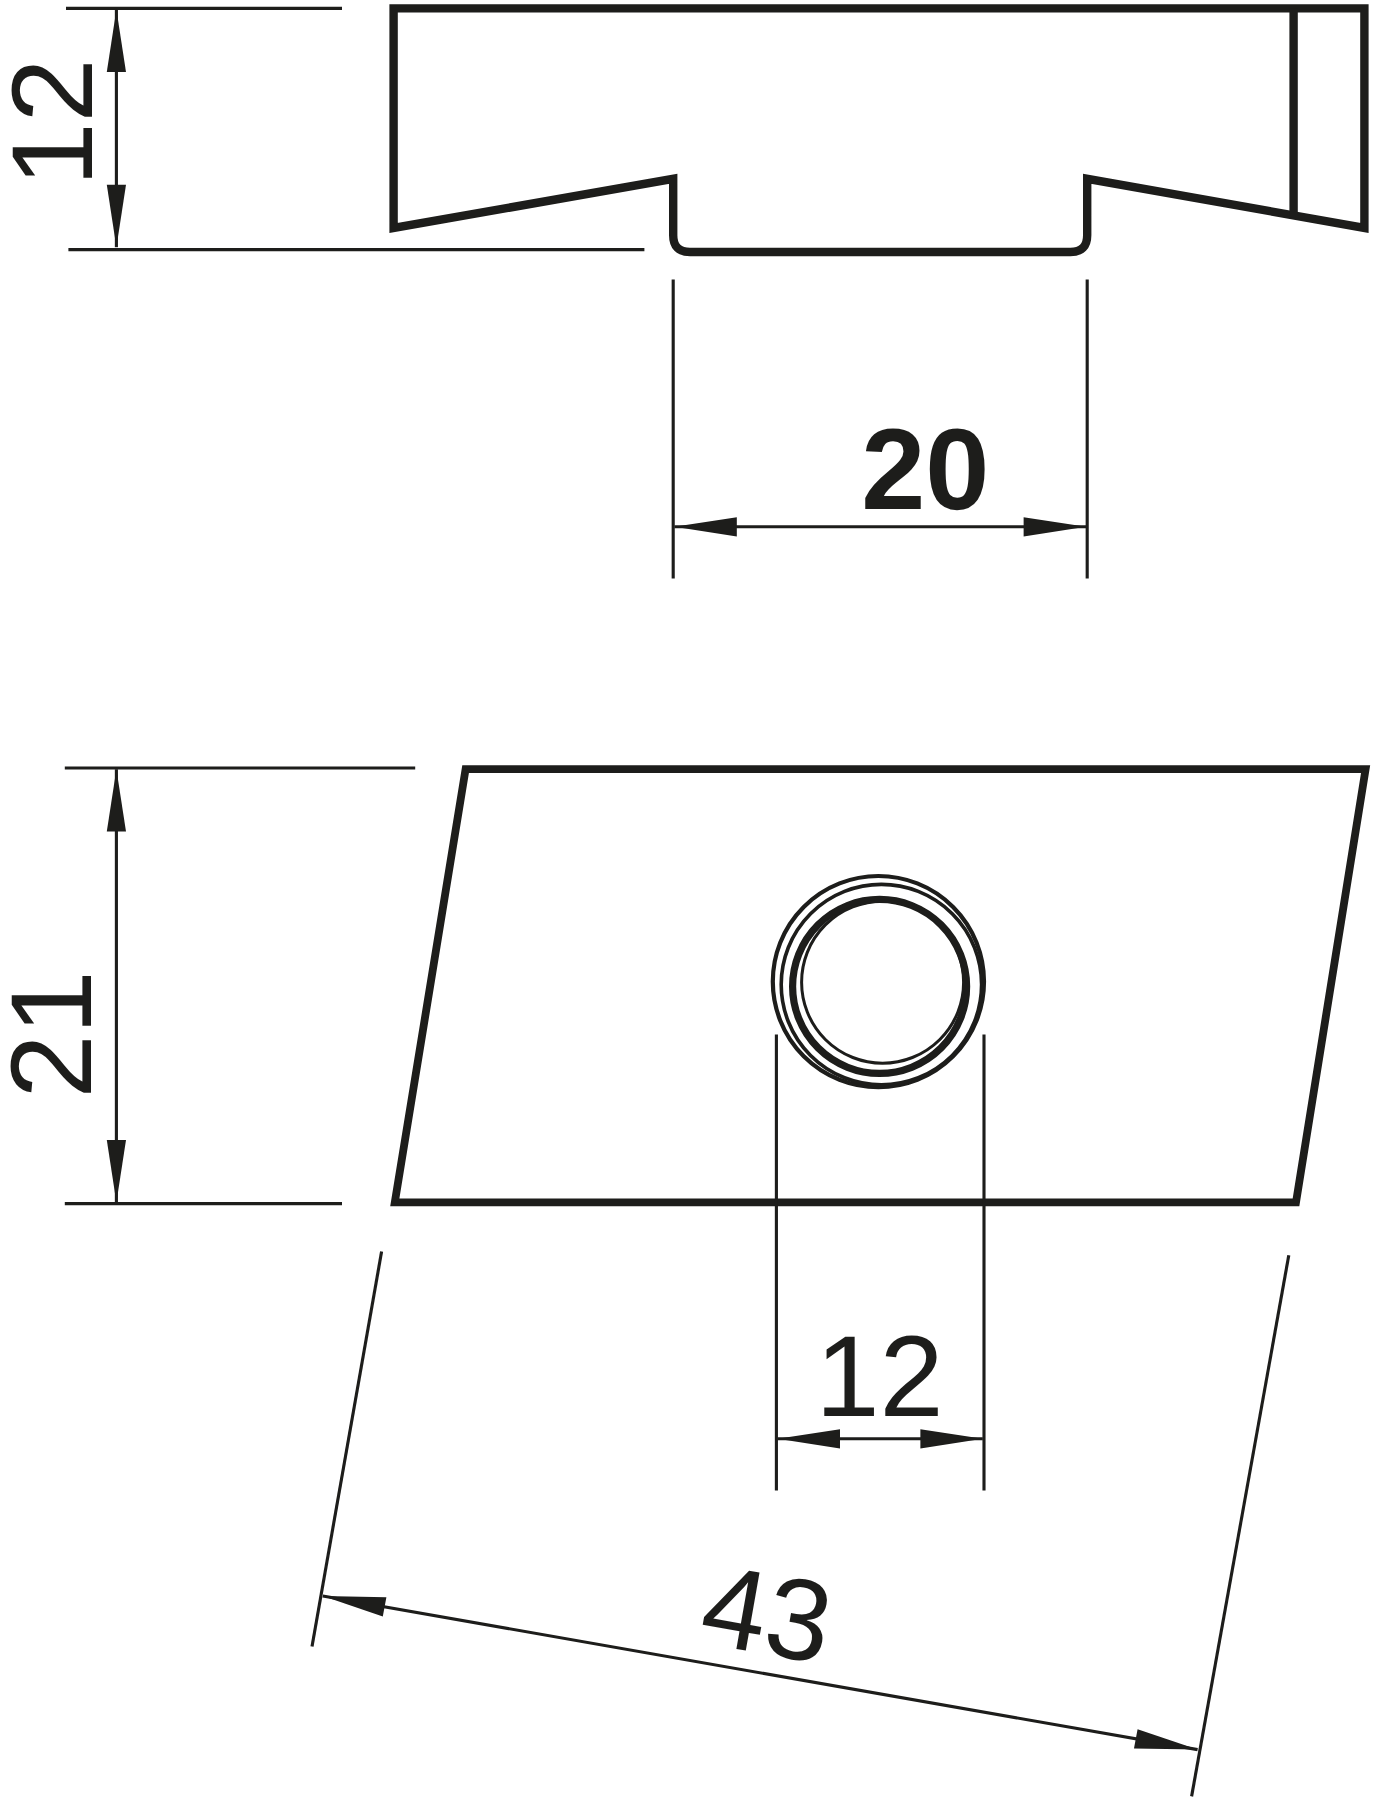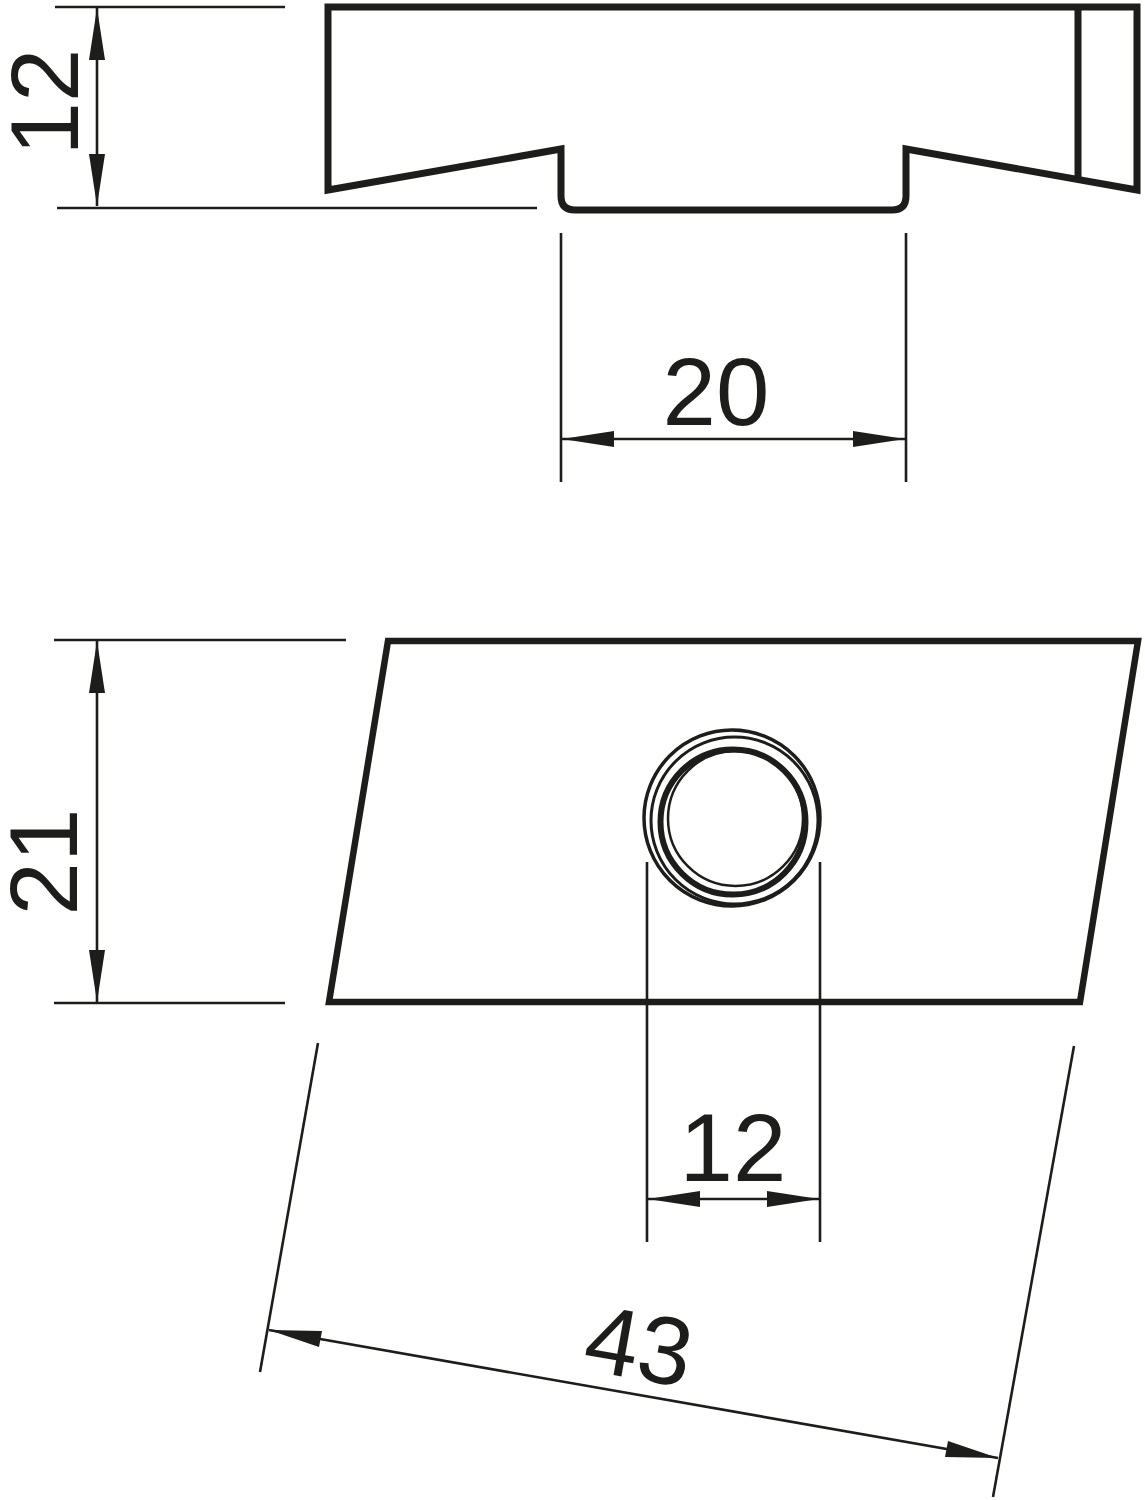--- a/index.html
+++ b/index.html
@@ -123,21 +123,21 @@
       <line class="thin" x1="318" y1="1043" x2="260" y2="1372"></line>
       <line class="thin" x1="1074" y1="1046" x2="993" y2="1497"></line>
       <line class="thin" x1="269" y1="1330" x2="998" y2="1458"></line>
       <polygon class="arrow" points="269,1330 319,1347 322,1331"></polygon>
       <polygon class="arrow" points="998,1458 945,1457 948,1441"></polygon>
     </g>
   </svg>
 
   <div class="dim-label rot-ccw" style="left:45px; top:102px;">12</div>
 
-  <div class="dim-label" style="left:716px; top:392px;">20</div>
+  <div class="dim-label" style="left:771px; top:392px;font-weight:bold;">20</div>
 
   <div class="dim-label rot-ccw" style="left:44px; top:862px;">21</div>
 
   <div class="dim-label" style="left:733px; top:1148px;">12</div>
 
   <div class="dim-label rot-10" style="left:639px; top:1346px;">43</div>
 
 </div>
 
 </body></html>

